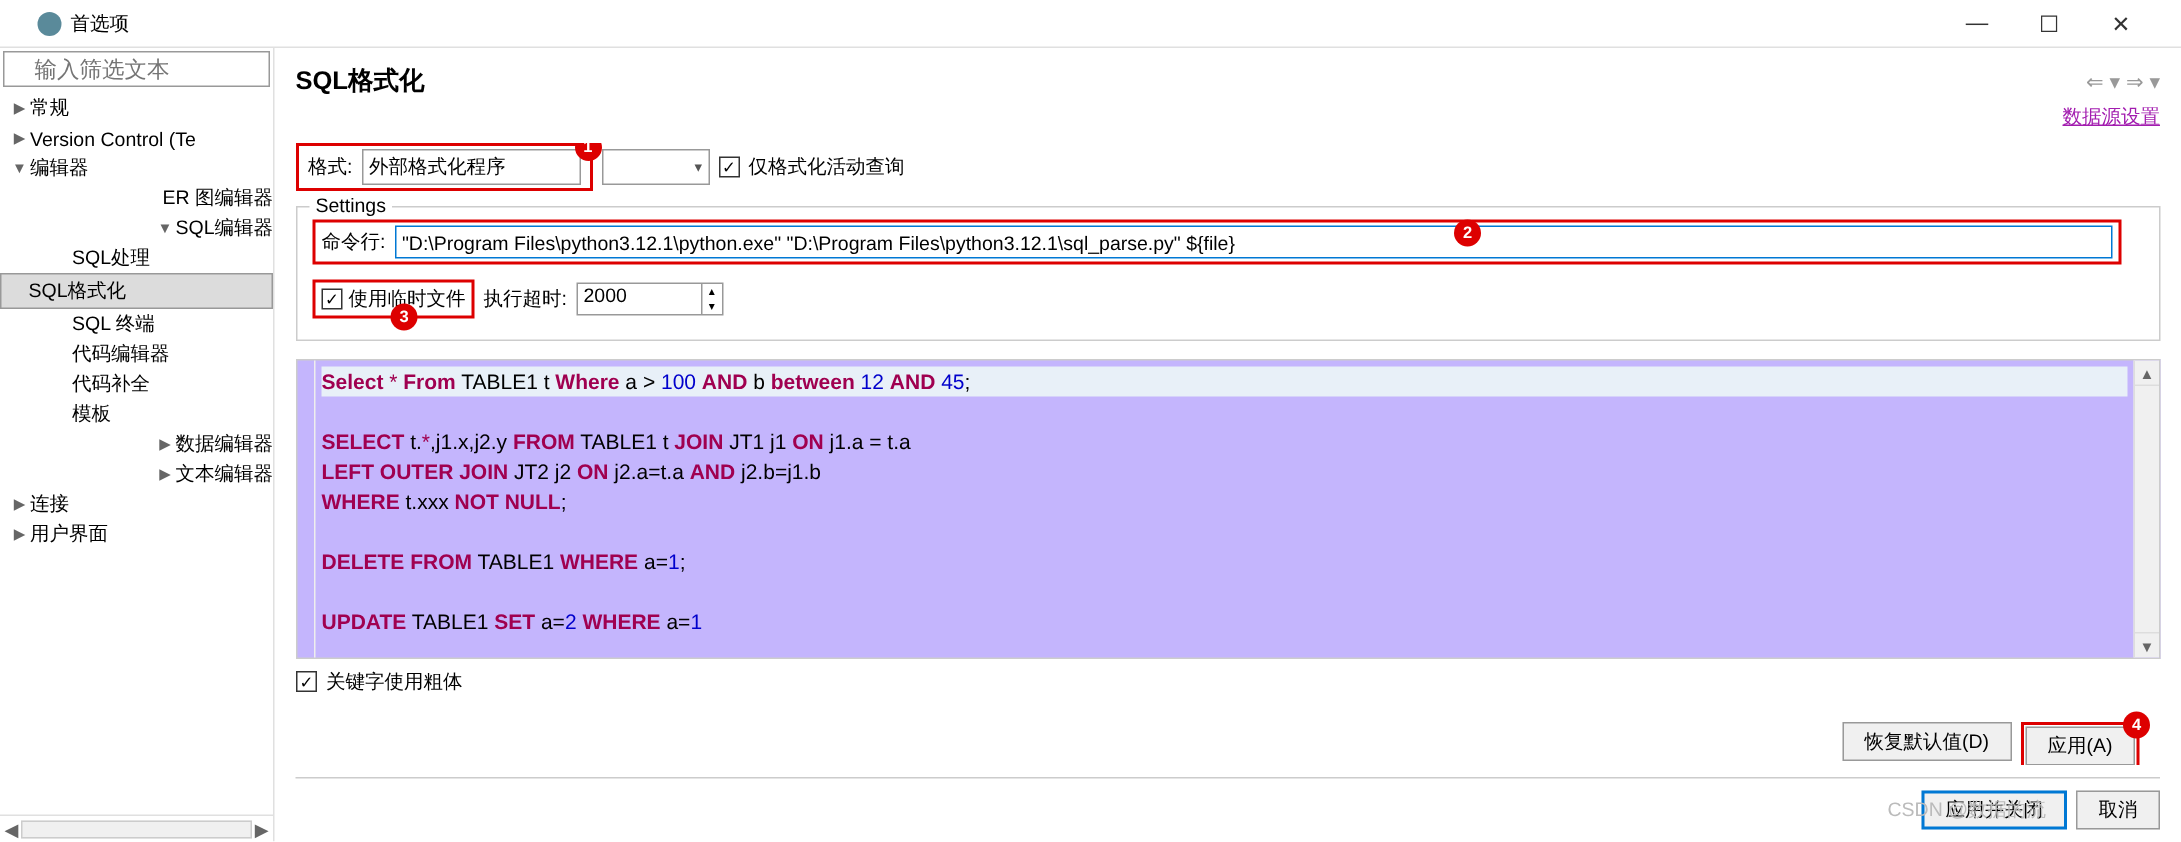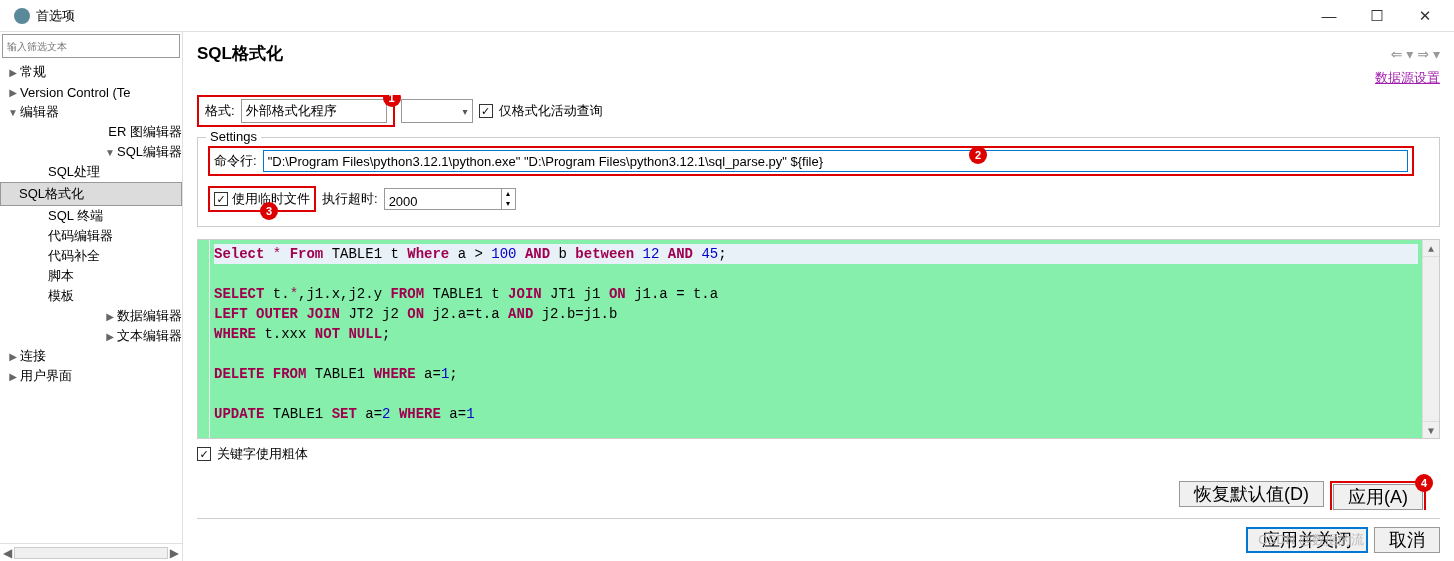--- a/index.html
+++ b/index.html
@@ -1,23 +1,23 @@
 <!DOCTYPE html>
 <html><head>
 <meta charset="utf-8">
 <style>
 * { box-sizing: border-box; margin: 0; padding: 0; }
 body { font-family: "Microsoft YaHei", Arial, sans-serif; font-size: 13px; color: #000; background: #fff; width: 1454px; height: 561px; overflow: hidden; display: flex; flex-direction: column; }
-.titlebar { height: 32px; display: flex; align-items: center; padding: 0 14px; border-bottom: 1px solid #e0e0e0; justify-content: flex-end; }
+.titlebar { height: 32px; display: flex; align-items: center; padding: 0 25px; border-bottom: 1px solid #e0e0e0; justify-content: flex-end; }
 .titlebar .icon-circ { width: 16px; height: 16px; border-radius: 50%; background: #5a8a9a; margin-right: 6px; }
 .titlebar .wc { margin-left: auto; display: flex; gap: 18px; align-items: center; }
 .wc span { width: 30px; text-align: center; font-size: 15px; color: #333; cursor: default; }
 .body { display: flex; flex: 1; min-height: 0; }
 .side { width: 183px; border-right: 1px solid #e0e0e0; display: flex; flex-direction: column; }
-.filter { border: 1px solid #999; height: 24px; padding: 2px 4px; margin: 2px; font-size: 10px; width: calc(100% - 4px); }
+.filter { border: 1px solid #999; height: 24px; padding: 2px 20px; margin: 2px; font-size: 15px; width: calc(100% - 4px); }
 .tree { flex: 1; overflow-y: auto; padding-top: 2px; }
 .tree-row { display: flex; align-items: center; height: 20px; padding-left: 6px; white-space: nowrap; cursor: default; }
 .tree-row.sel { background: #dcdcdc; }
 .tw { width: 14px; display: inline-block; text-align: center; color: #666; font-size: 10px; }
 .ind1 { padding-left: 17px; justify-content: flex-end; }
 .ind2 { padding-left: 34px; }
 .hscroll { height: 18px; border-top: 1px solid #e0e0e0; display: flex; align-items: center; justify-content: space-between; padding: 0 3px; color: #666; font-size: 12px; }
 .hscroll .tr { flex: 1; margin: 0 2px; background: #f0f0f0; height: 12px; border: 1px solid #ccc; }
 .main { flex: 1; display: flex; flex-direction: column; min-width: 0; }
 .hdr { padding: 10px 14px 4px; display: flex; align-items: center; }
@@ -29,38 +29,38 @@
 .content { padding: 0 14px; overflow-y: auto; flex: 1; }
 .frow { display: flex; align-items: center; gap: 6px; margin-bottom: 10px; }
 .sel { border: 1px solid #999; height: 24px; background: #fff; display: flex; align-items: center; padding: 0 4px; font-size: 13px; }
 .sel .arr { margin-left: auto; color: #555; font-size: 10px; }
 .hl-red { border: 2px solid #d00; padding: 1px; }
 .badge { position: absolute; width: 18px; height: 18px; background: #d00; color: #fff; border-radius: 50%; font-size: 11px; display: flex; align-items: center; justify-content: center; font-weight: bold; }
 .fieldset { border: 1px solid #ccc; padding: 8px 10px 4px; position: relative; }
 .legend { position: absolute; top: -9px; left: 8px; background: #fff; padding: 0 4px; font-size: 13px; }
 .txtin { border: 1px solid #0078d4; height: 22px; padding: 2px 4px; font-size: 13px; flex: 1; }
 .cb { width: 14px; height: 14px; border: 1px solid #333; display: inline-flex; align-items: center; justify-content: center; font-size: 11px; background: #fff; }
-.spin { border: 1px solid #999; height: 22px; width: 132px; display: flex; align-items: flex-end; }
+.spin { border: 1px solid #999; height: 22px; width: 98px; display: flex; align-items: flex-start; }
 .spin span.val { flex: 1; padding: 0 4px; }
 .spin .buds { width: 14px; display: flex; flex-direction: column; border-left: 1px solid #999; }
 .spin .buds div { height: 10px; font-size: 8px; text-align: center; line-height: 10px; cursor: default; }
-.codebox { border: 1px solid #ccc; height: 200px; display: flex; font-family: Liberation Mono, monospace; font-size: 14px; line-height: 20px; background: #86efac; }
+.codebox { border: 1px solid #ccc; height: 200px; display: flex; font-family: Liberation Sans, sans-serif; font-size: 14px; line-height: 20px; background: #c4b5fd; }
 .gutter { width: 12px; border-right: 1px solid #eee; }
 .code { flex: 1; padding: 4px 4px; overflow: auto; }
 .code .ln { white-space: pre; }
 .code .hl-line { background: #e8f0f8; }
 .kw { color: #a00050; font-weight: bold; }
 .num { color: #0000cc; }
 .op { color: #000; }
 .star { color: #a00050; }
 .vscroll { width: 17px; background: #f0f0f0; border-left: 1px solid #ddd; display: flex; flex-direction: column; }
 .vscroll .ab { height: 17px; text-align: center; font-size: 10px; color: #666; border-bottom: 1px solid #ddd; cursor: default; }
 .vscroll .ab.btm { border-bottom: none; border-top: 1px solid #ddd; margin-top: auto; }
 .btnrow { display: flex; justify-content: flex-end; gap: 6px; padding: 8px 14px; }
-.btn { border: 1px solid #999; background: #f0f0f0; height: 26px; padding: 0 14px; font-size: 18px; cursor: default; display: flex; align-items: center; }
+.btn { border: 1px solid #999; background: #f0f0f0; height: 26px; padding: 0 14px; font-size: 13px; cursor: default; display: flex; align-items: center; }
 .btn.blue { border: 2px solid #0078d4; }
 .sep-line { border-top: 1px solid #ccc; margin: 8px 14px 0; }
 .rel { position: relative; }
 </style>
 </head>
 <body>
 
 <div class="titlebar">
   <span class="icon-circ"></span>
   <span>首选项</span>
@@ -107,24 +107,20 @@
           <span class="tw"></span>
           <span>SQL 终端</span>
         </div>
         <div class="tree-row ind2">
           <span class="tw"></span>
           <span>代码编辑器</span>
         </div>
         <div class="tree-row ind2">
           <span class="tw"></span>
           <span>代码补全</span>
-        </div>
-        <div class="tree-row ind2">
-          <span class="tw"></span>
-          <span>脚本</span>
         </div>
         <div class="tree-row ind2">
           <span class="tw"></span>
           <span>模板</span>
         </div>
         <div class="tree-row ind1">
           <span class="tw">▶</span>
           <span>数据编辑器</span>
         </div>
         <div class="tree-row ind1">

